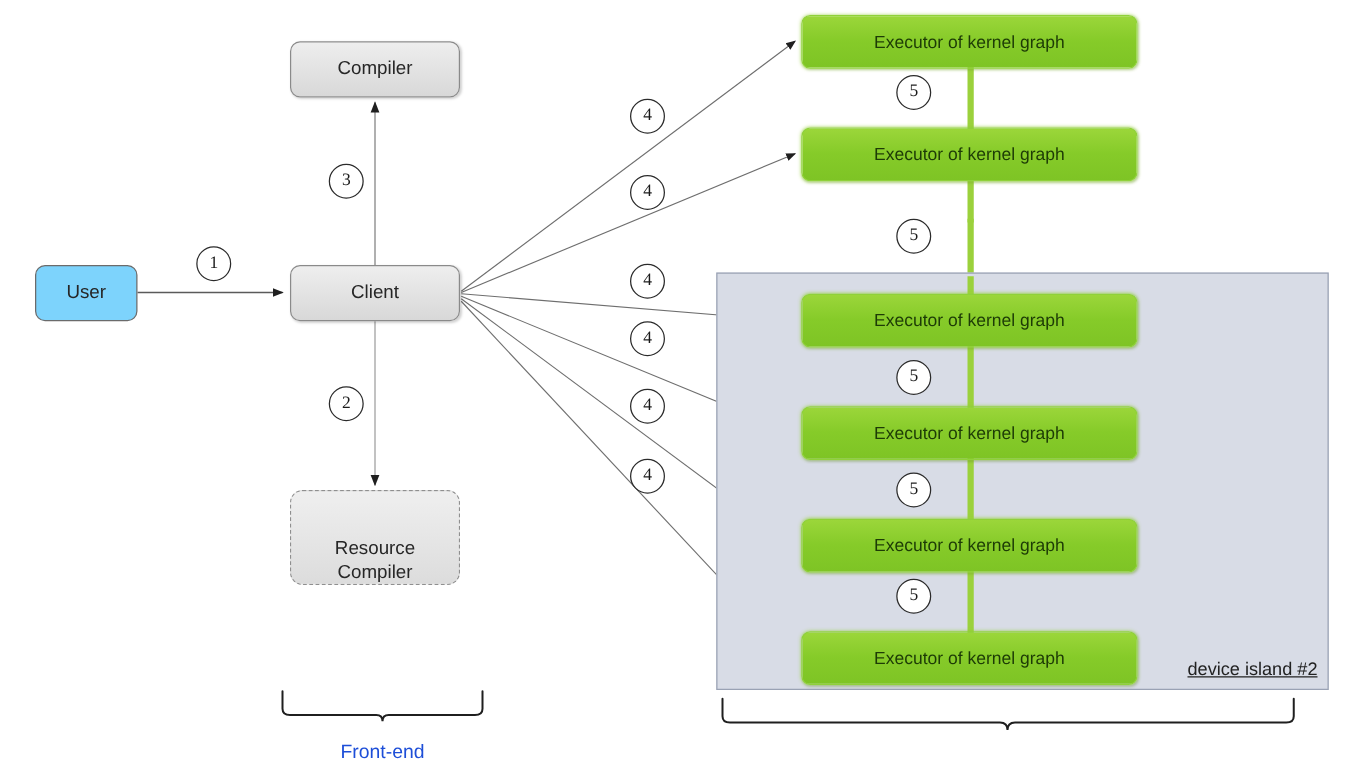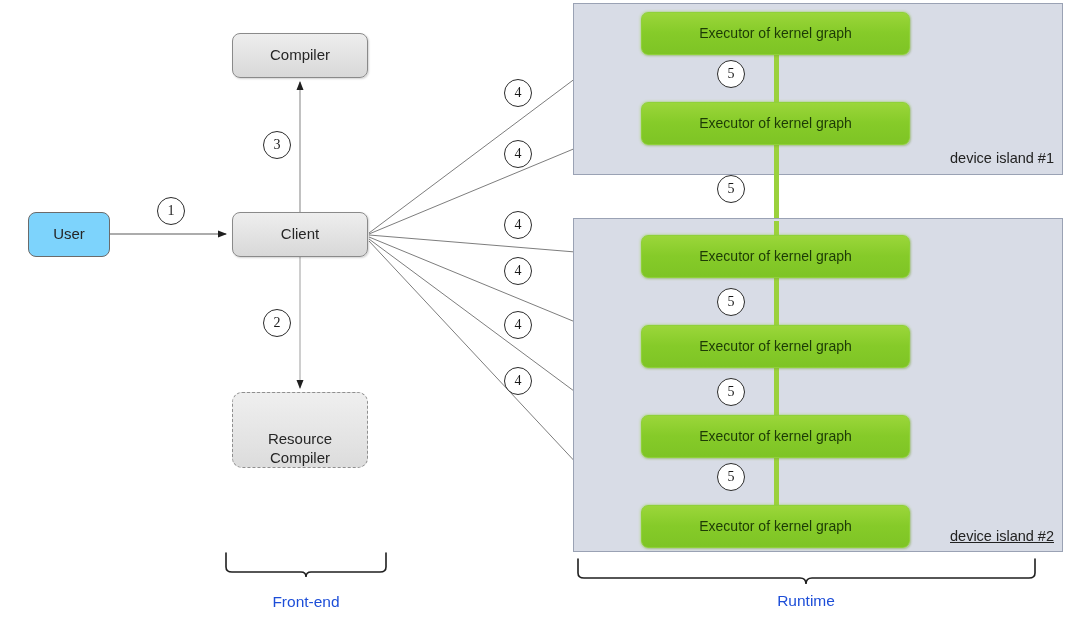--- a/index.html
+++ b/index.html
@@ -145,23 +145,20 @@
     <path d="M369,239 L636,437" stroke="#6e6e6e" stroke-width="0.9" fill="none" marker-end="url(#ahs)"></path>
     <path d="M369,241 L636,527" stroke="#6e6e6e" stroke-width="0.9" fill="none" marker-end="url(#ahs)"></path>
 
     <path d="M226,553 L226,567 Q226,572 232,572 L301,572 Q306,572 306,577
              Q306,572 311,572 L380,572 Q386,572 386,567 L386,553" stroke="#1f1f1f" stroke-width="1.6" fill="none" stroke-linecap="round"></path>
 
     <path d="M578,559 L578,573 Q578,578 584,578 L800,578 Q806,578 806,584
              Q806,578 812,578 L1029,578 Q1035,578 1035,573 L1035,559" stroke="#1f1f1f" stroke-width="1.6" fill="none" stroke-linecap="round"></path>
   </svg>
 
-  <div class="island" style="left:573px; top:3px; width:490px; height:172px;">
-    <div class="island-label" style="right:8px; bottom:8px;">device island #1</div>
-  </div>
 
   <div class="sync-bar" style="left:774px; top:50px; height:128px;"></div>
   <div class="sync-bar" style="left:774px; top:175px; height:46px;"></div>
 
   <div class="node node-green" style="left:641px; top:12px; width:269px; height:43px;">
     <span>Executor of kernel graph</span>
   </div>
   <div class="node node-green" style="left:641px; top:102px; width:269px; height:43px;">
     <span>Executor of kernel graph</span>
   </div>
@@ -213,15 +210,14 @@
   <div class="num" style="left:504px; top:311px;">4</div>
   <div class="num" style="left:504px; top:367px;">4</div>
 
   <div class="num" style="left:717px; top:60px;">5</div>
   <div class="num" style="left:717px; top:175px;">5</div>
   <div class="num" style="left:717px; top:288px;">5</div>
   <div class="num" style="left:717px; top:378px;">5</div>
   <div class="num" style="left:717px; top:463px;">5</div>
 
   <div class="section-label" style="left:226px; top:593px; width:160px;">Front-end</div>
-  <div class="section-label" style="left:726px; top:592px; width:160px;">Runtime</div>
 
 </div>
 
 </body></html>

